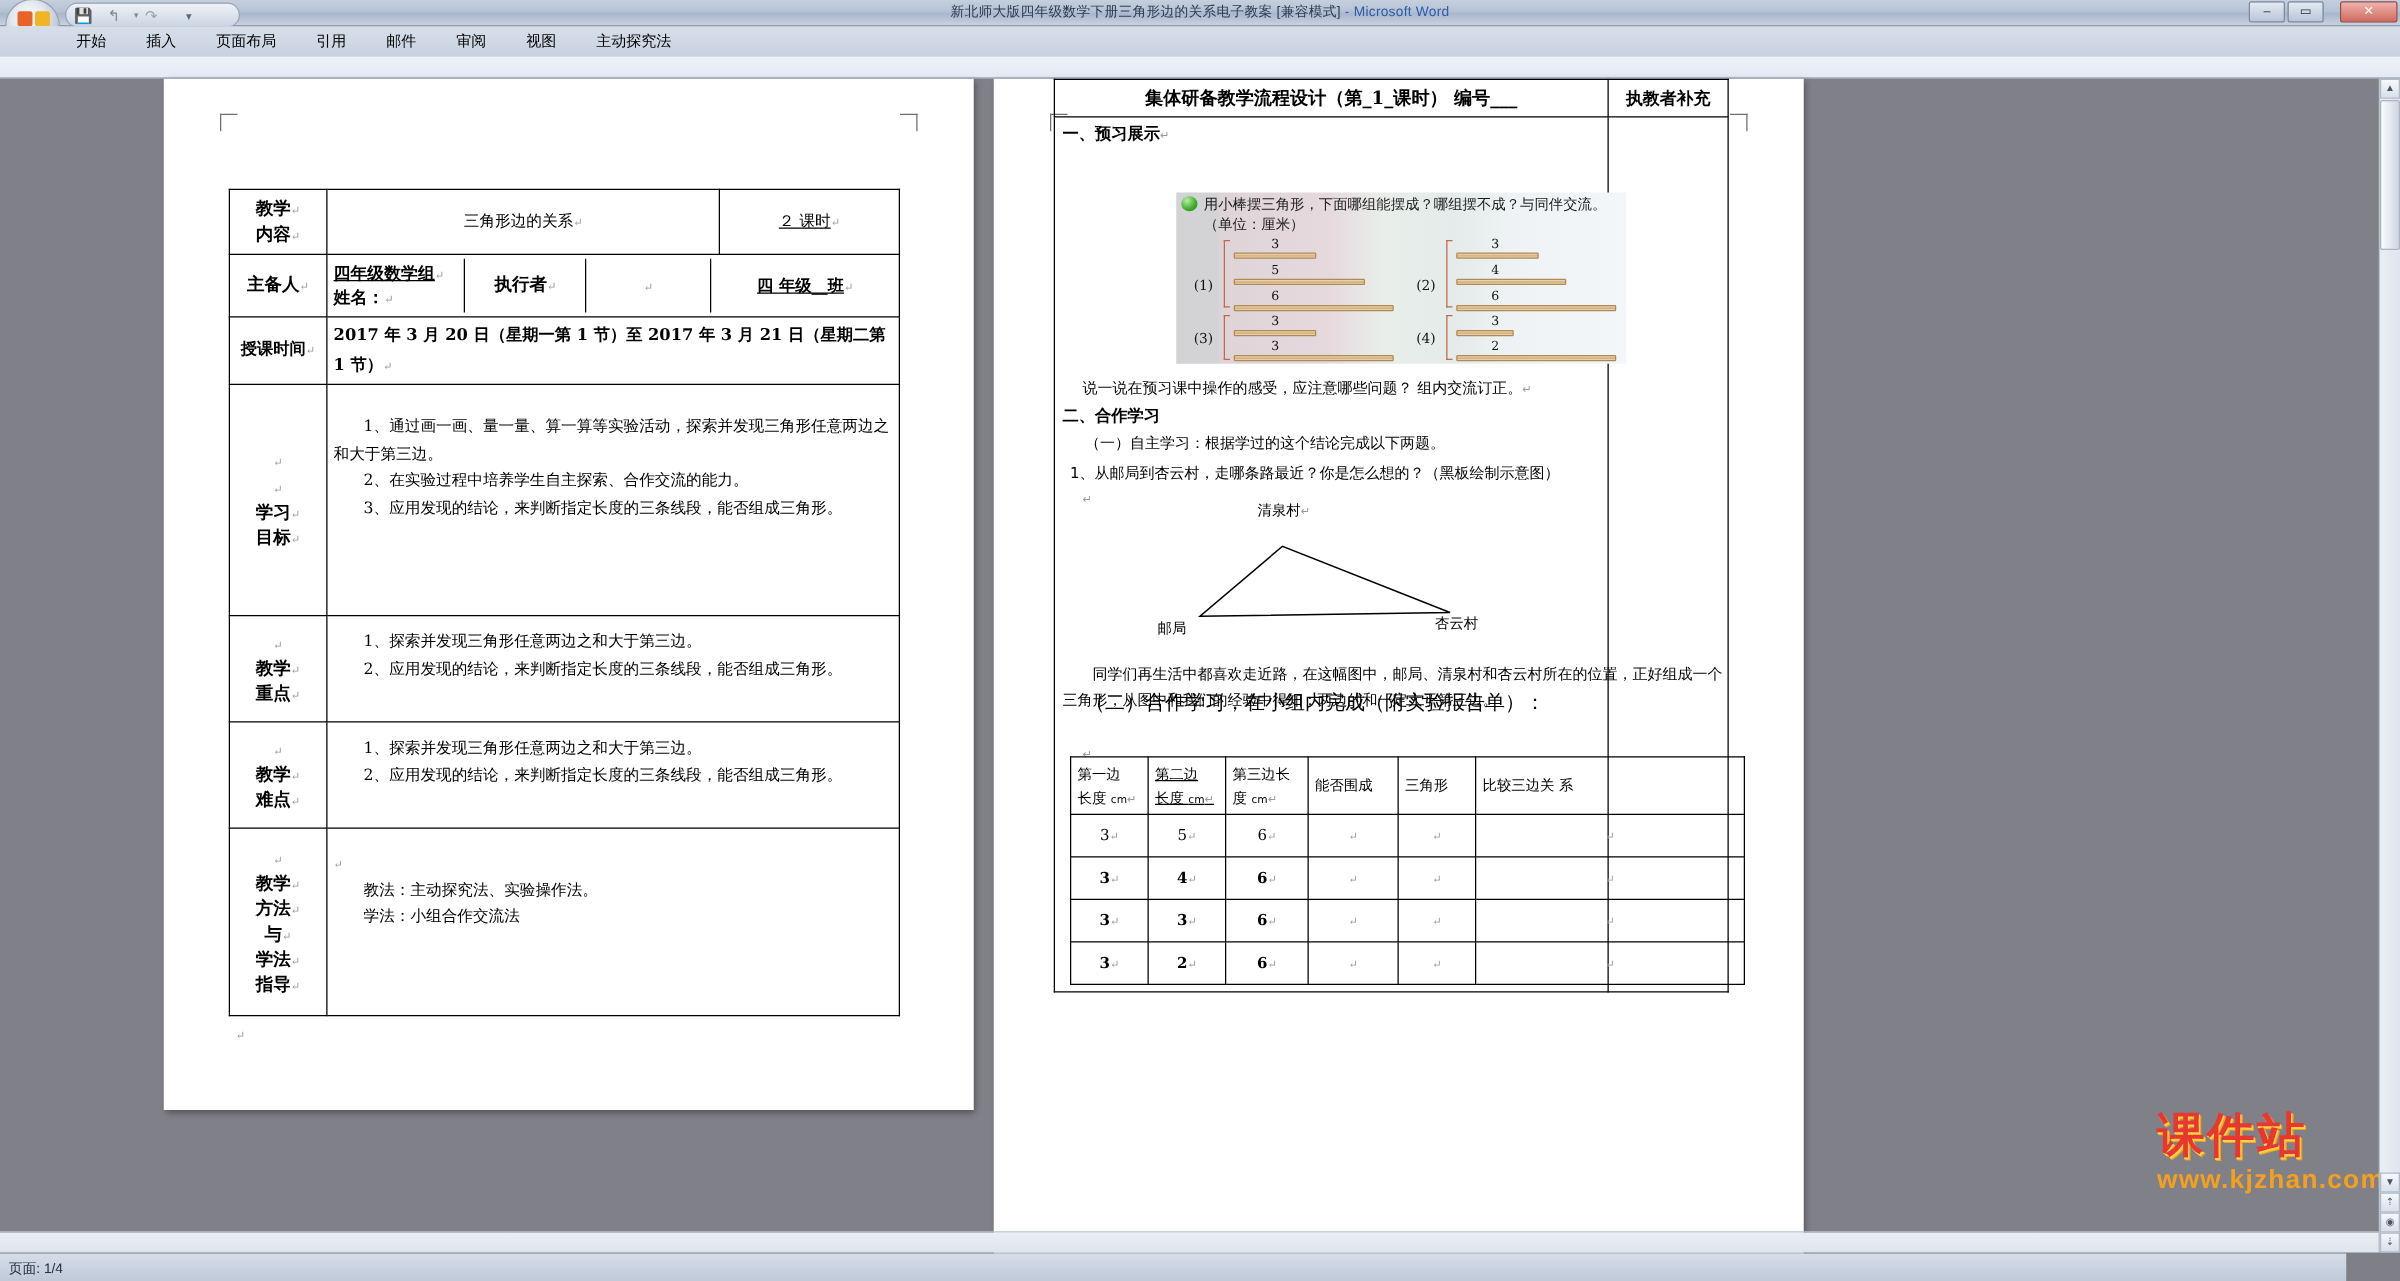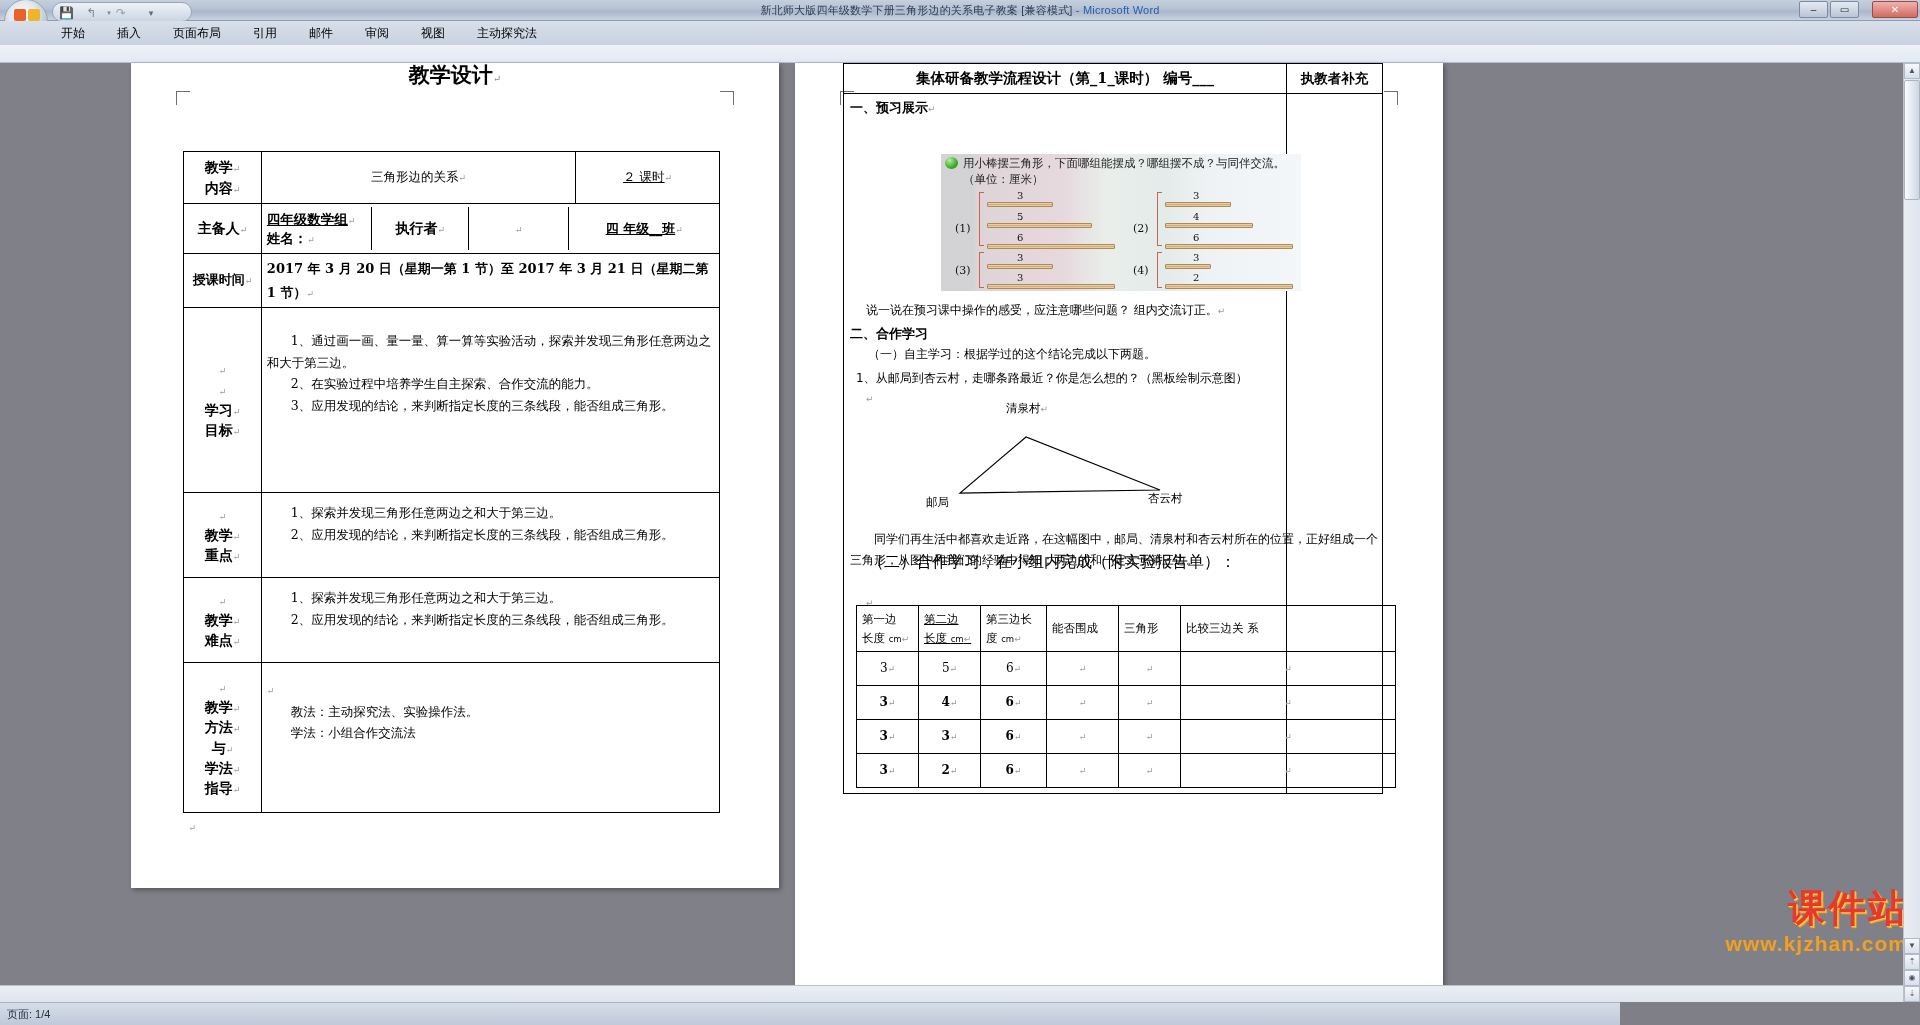--- a/index.html
+++ b/index.html
@@ -156,28 +156,28 @@
   #tri-wrap{ position:absolute; left:60px; top:318px; width:330px; height:100px; }
   .map-lbl{ position:absolute; font-size:11.5px;
             font-family:"DejaVu Sans","Liberation Sans",sans-serif; color:#000; }
   
   #rtbl{ position:absolute; left:6px; top:508px; width:540px;
          border-collapse:collapse; font-family:"DejaVu Sans","Liberation Sans",sans-serif; }
   #rtbl td{ border:1px solid #000; font-size:11.5px; padding:4px 5px; height:34px; }
   #rtbl td.num{ text-align:center; font-family:"DejaVu Serif","Liberation Serif",serif; font-size:12px;}
   .sub{ font-size:8.5px; }
   
-  #watermark{ position:absolute; right:12px; bottom:46px; text-align:right; }
+  #watermark{ position:absolute; right:12px; bottom:46px; }
   #wm-main{ font-size:38px; font-weight:bold; color:#e8372e;
             text-shadow:1px 1px 0 #ffd24a, 2px 2px 0 #f7a31a; letter-spacing:2px;
             font-family:"DejaVu Sans","Liberation Sans",sans-serif;}
   #wm-sub{ font-size:21px; font-weight:bold; color:#f4a01e; letter-spacing:1px; margin-top:-2px;}
   
   #statusbar{
-    position:absolute; left:0; bottom:0; width:1620px; height:23px;
+    position:absolute; left:0; bottom:0; width:1877px; height:23px;
     background:linear-gradient(to bottom,#d6dde8,#bfc9d8);
     border-top:1px solid #a9b4c4;
     font-size:11px; color:#22303f;
   }
   #status-page{ position:absolute; left:7px; top:4px; }
 </style>
 </head>
 <body>
 
 <div id="titlebar">
@@ -219,23 +219,20 @@
   <div class="tab">主动探究法</div>
 </div>
 <div id="ribbon-body"></div>
 
 <div id="workspace">
 
   <div class="page" id="page-left">
     <div class="pmark tl"></div>
     <div class="pmark tr"></div>
 
-    <div id="doc-title">
-      <span>教学设计</span><span class="pilcrow">↵</span>
-    </div>
 
     <table class="tbl" id="ltbl">
 
       <tbody>
           <tr>
         <td class="lbl" style="width:78px;height:52px;">
           教学<span class="pil">↵</span><br>内容<span class="pil">↵</span>
         </td>
         <td class="ctr" style="width:315px;">
           <span>三角形边的关系</span><span class="pil">↵</span>

